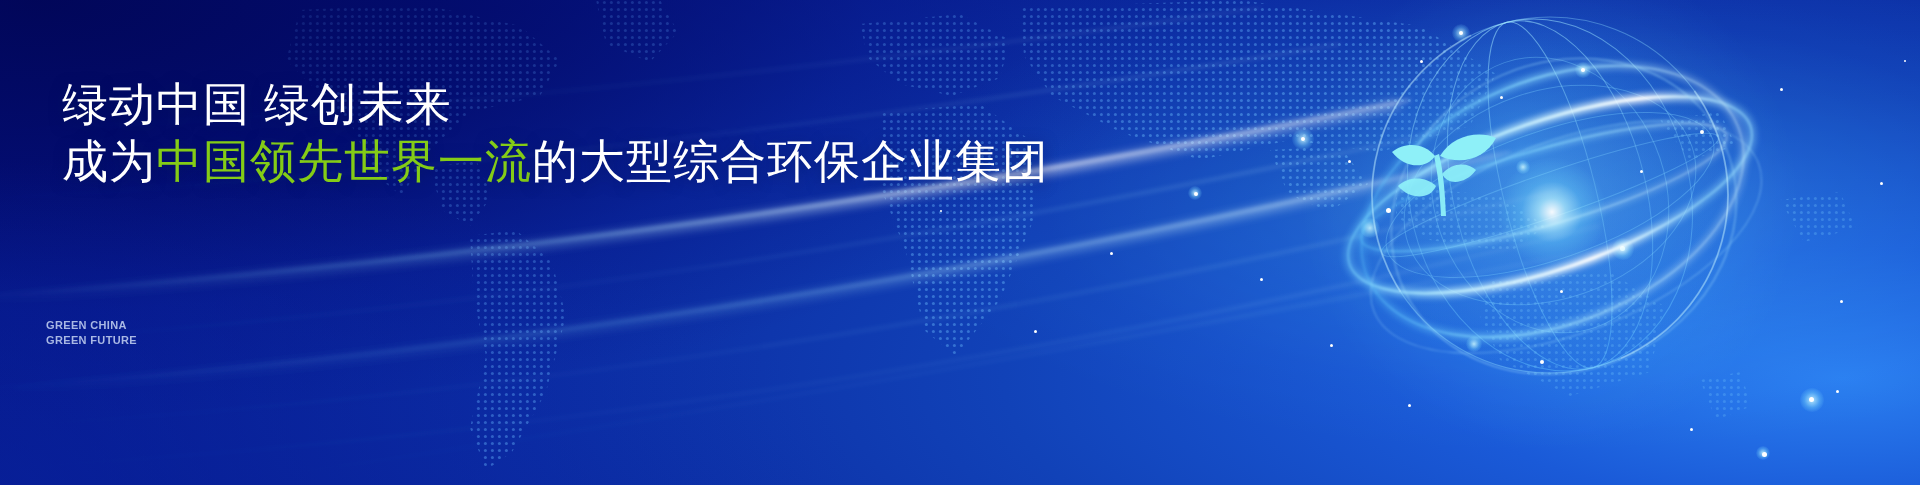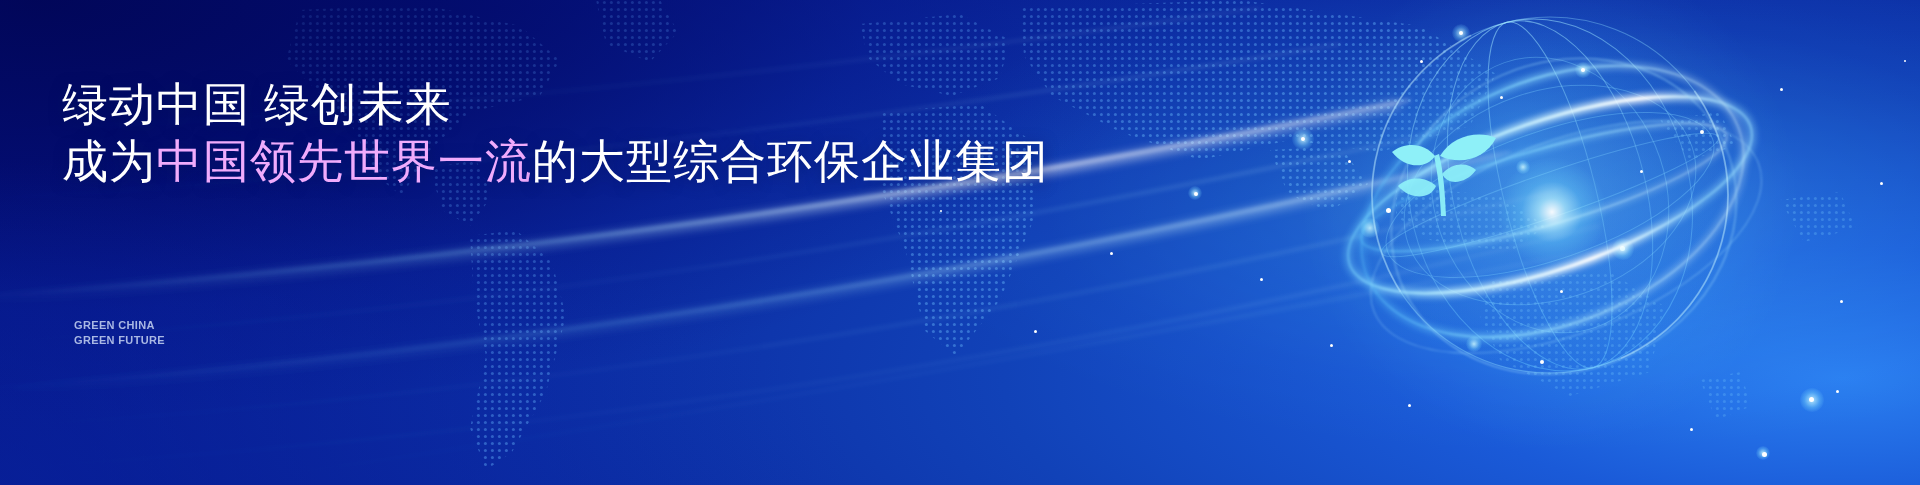--- a/index.html
+++ b/index.html
@@ -107,25 +107,25 @@
     white-space:nowrap;
   }
   .hl-line{
     font-size:46px;
     font-weight:400;
     color:#ffffff;
     letter-spacing:1px;
     text-shadow:0 2px 14px rgba(0,20,90,.55);
   }
   .hl-line1{ margin-bottom:4px; }
-  .hl-red{ color:#f0abfc; }
+  .hl-red{ color:#84cc16; }
 
   .subblock{
     position:absolute;
-    left:74px; top:318px;
+    left:46px; top:318px;
   }
   .sub-en{
     font-size:11px;
     font-weight:700;
     letter-spacing:.35px;
     color:#a9b8e4;
     line-height:1.38;
     text-transform:uppercase;
   }
 

